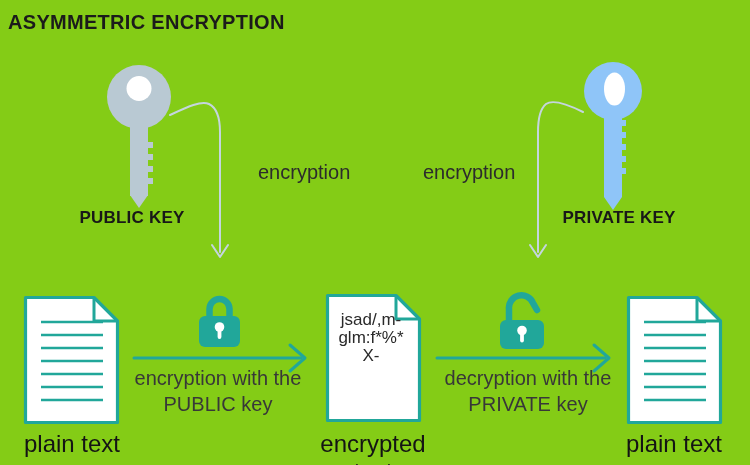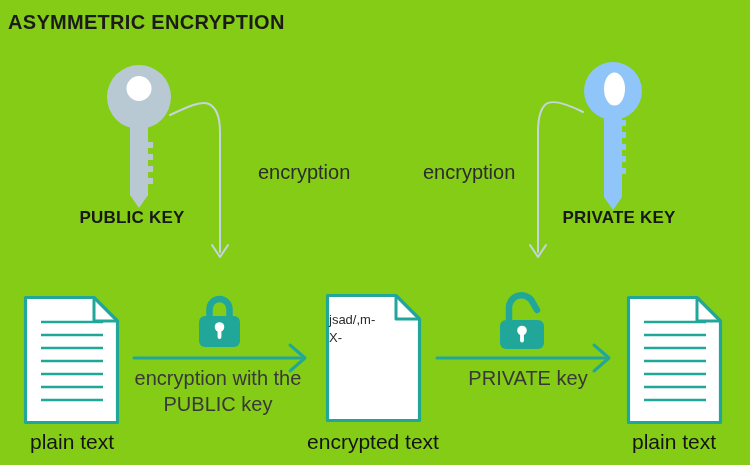--- a/index.html
+++ b/index.html
@@ -20,28 +20,28 @@
   .priv-key-label{left:554px;top:208px;}
   .action-label{font-size:20px;color:#2c2c2c;}
   .enc-action{left:226px;top:161px;margin-left:32px;}
   .dec-action{left:423px;top:161px;}
   .caption{
     font-size:20px;line-height:26px;color:#383838;text-align:center;width:206px;
   }
   .cap-encrypt{left:115px;top:365px;}
   .cap-decrypt{left:425px;top:365px;}
   .doc-label{
-    font-size:21px;color:#141414;font-weight:500;text-align:center;
+    font-size:24px;color:#141414;font-weight:500;text-align:center;
   }
   .lbl-plain-left{left:10px;top:430px;width:124px;}
   .lbl-encrypted{left:303px;top:430px;width:140px;}
   .lbl-plain-right{left:612px;top:430px;width:124px;}
   .cipher-text{
-    left:329px;top:311px;width:84px;text-align:left;
-    font-size:13px;line-height:18px;color:#2a2a2a;
+    left:329px;top:311px;width:84px;text-align:center;
+    font-size:17px;line-height:18px;color:#2a2a2a;
   }
   svg{display:block;}
   .overlay{left:0;top:0;pointer-events:none;}
 </style>
 </head>
 <body>
 
 <div class="canvas">
 
   <div class="abs title">ASYMMETRIC ENCRYPTION</div>
@@ -114,20 +114,21 @@
     <circle cx="24.5" cy="35" r="4.8" fill="#ffffff"></circle>
     <rect x="22.6" y="36" width="3.8" height="11" rx="1.9" fill="#ffffff"></rect>
   </svg>
 
   <svg class="abs" style="left:325px;top:293px;" width="97" height="130" viewBox="0 0 97 130">
     <path d="M2.5 2.5 H71 L94.5 26 V127.5 H2.5 Z" fill="#ffffff" stroke="#21a79a" stroke-width="3.2" stroke-linejoin="round"></path>
     <path d="M71 2.5 V26 H94.5" fill="none" stroke="#21a79a" stroke-width="3" stroke-linejoin="round"></path>
   </svg>
   <div class="abs cipher-text">
     <div>jsad/,m-</div>
+    <div>glm:f*%*</div>
     <div>X-</div>
   </div>
 
   <svg class="abs" style="left:496px;top:288px;" width="56" height="62" viewBox="0 0 56 62">
     <path d="M13 34 V21 A12.5 12.5 0 0 1 37 15 L41 22" fill="none" stroke="#21a79a" stroke-width="6.5" stroke-linecap="round"></path>
     <rect x="4" y="32" width="44" height="29" rx="6" fill="#21a79a"></rect>
     <circle cx="26" cy="42.5" r="4.8" fill="#ffffff"></circle>
     <rect x="24.1" y="43.5" width="3.8" height="11" rx="1.9" fill="#ffffff"></rect>
   </svg>
 
@@ -143,20 +144,21 @@
         <line x1="18" y1="92" x2="80" y2="92"></line>
       <line x1="18" y1="105" x2="80" y2="105"></line>
     </g>
   </svg>
 
   <div class="abs caption cap-encrypt">
     <div>encryption with the</div>
     <div>PUBLIC key</div>
   </div>
   <div class="abs caption cap-decrypt">
+    <div>decryption with the</div>
     <div>PRIVATE key</div>
   </div>
 
   <div class="abs doc-label lbl-plain-left">plain text</div>
   <div class="abs doc-label lbl-encrypted">encrypted text</div>
   <div class="abs doc-label lbl-plain-right">plain text</div>
 
 </div>
 
 </body></html>

